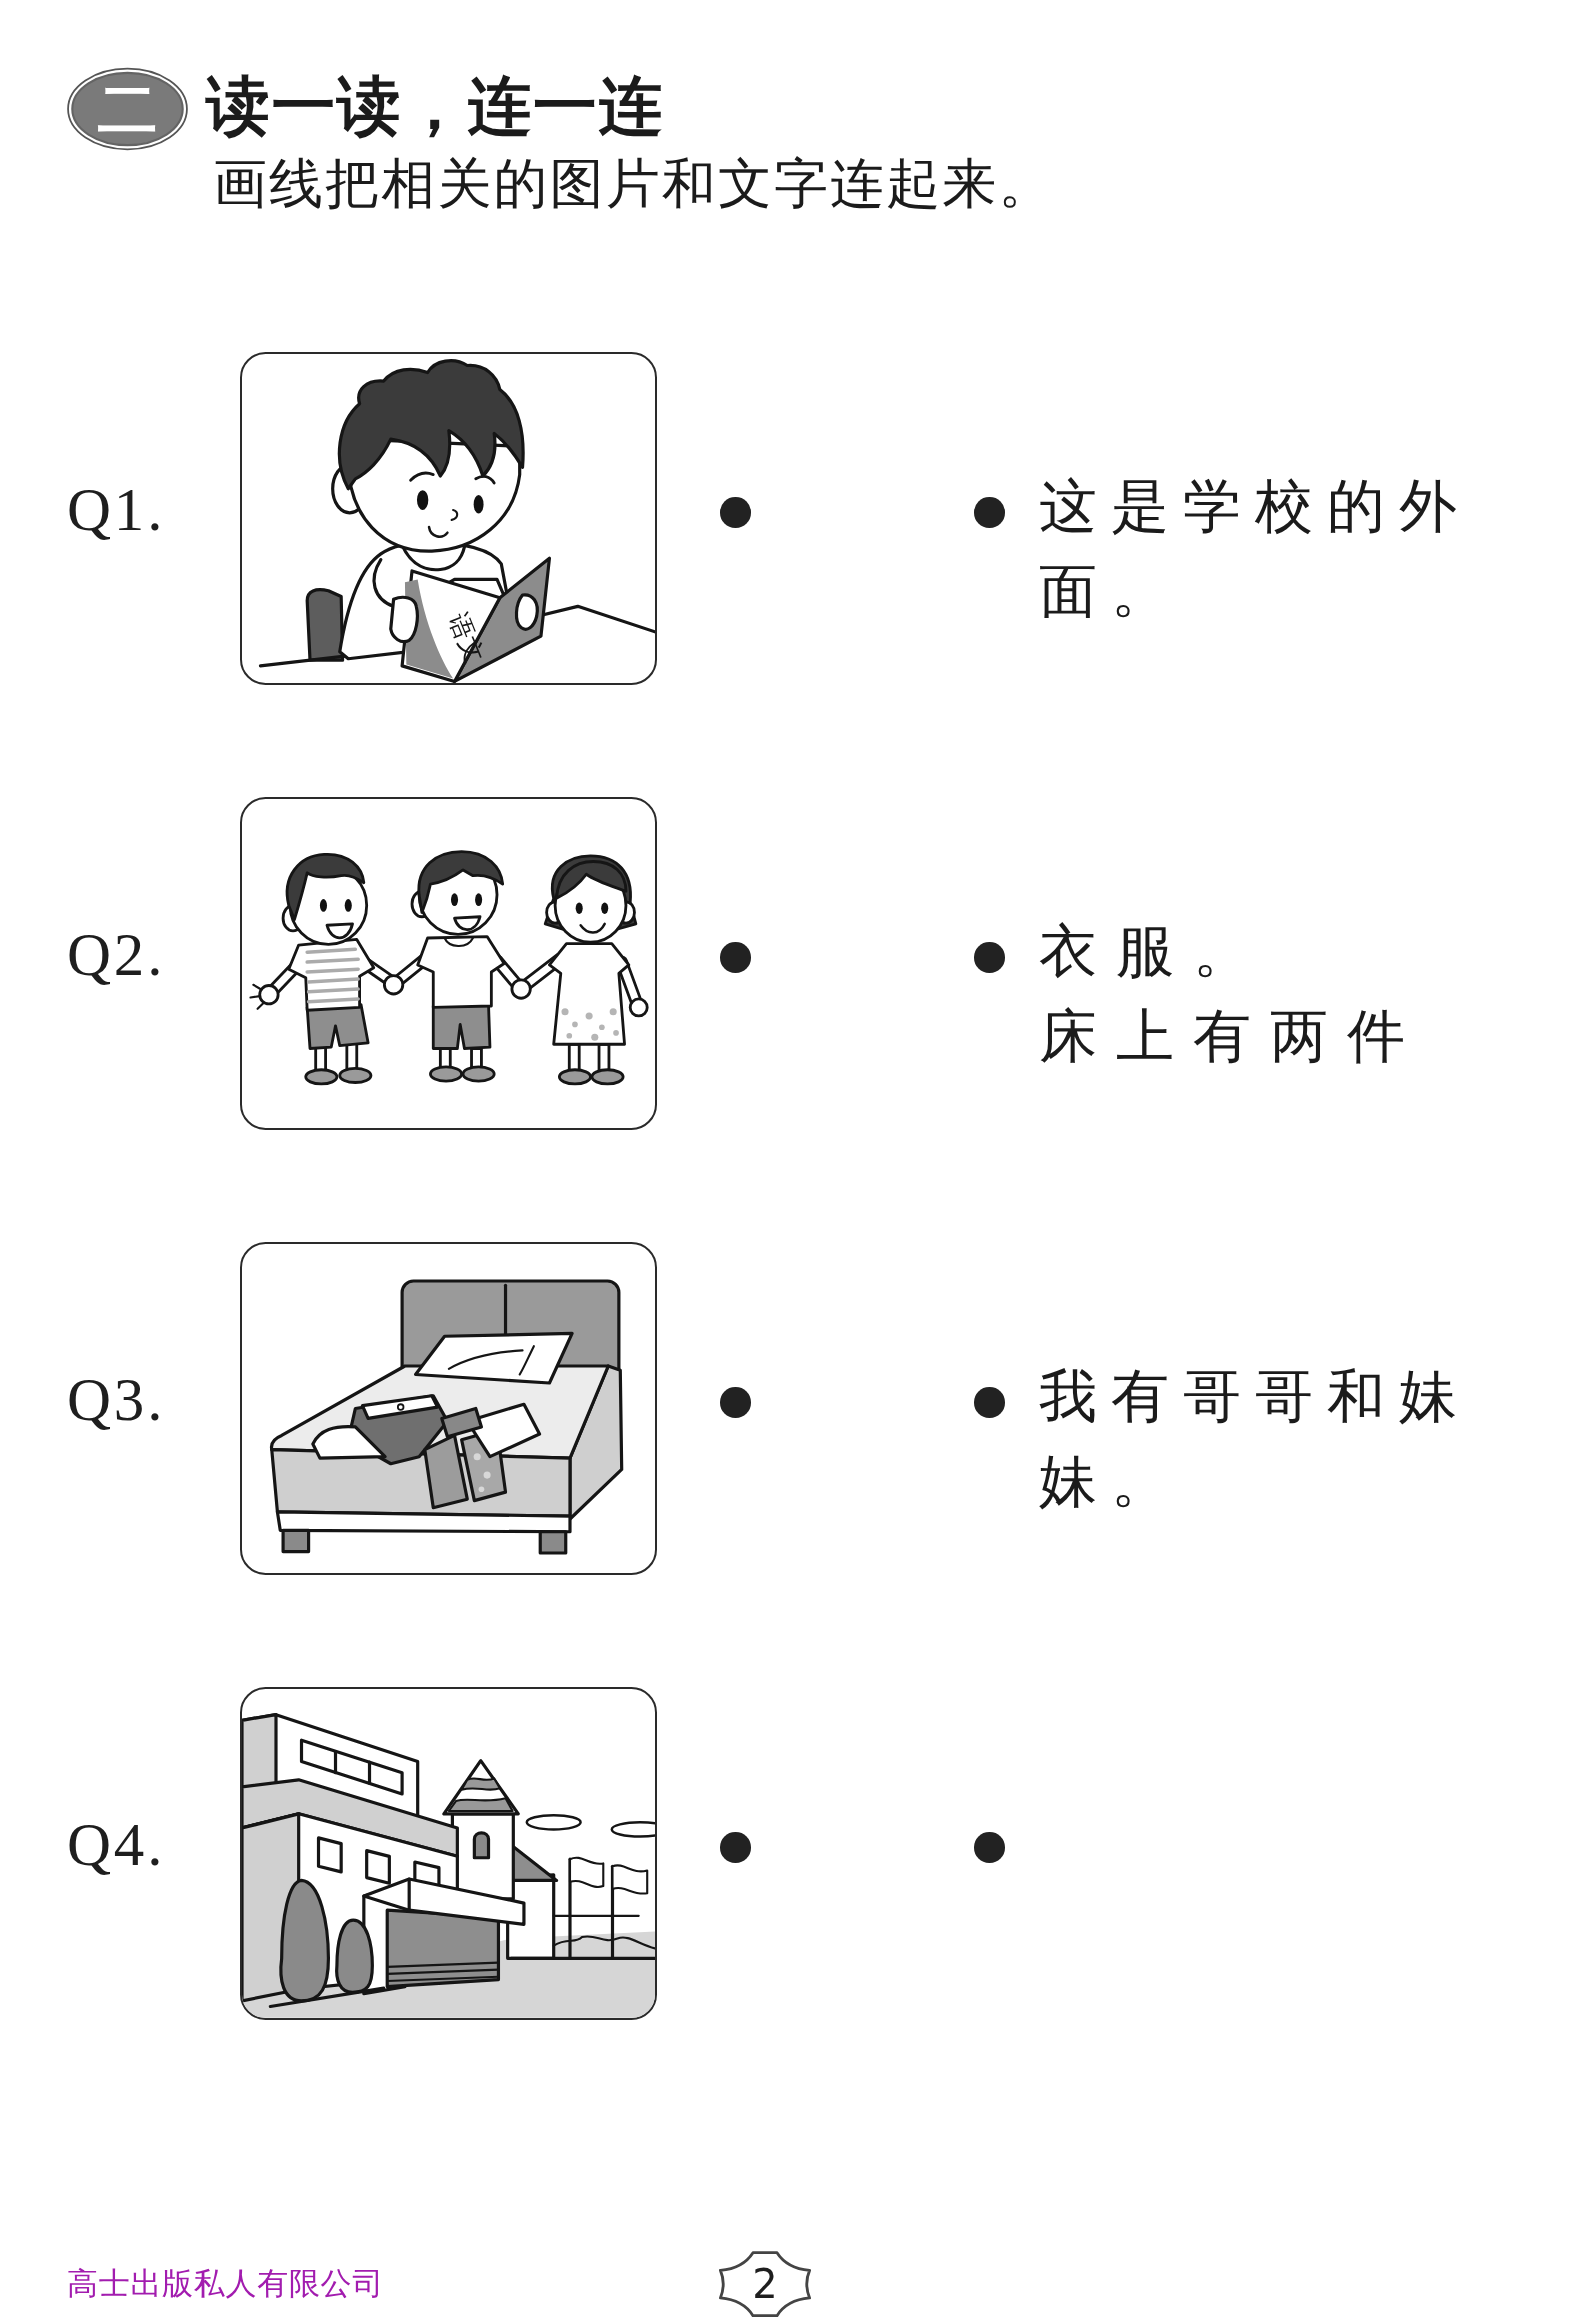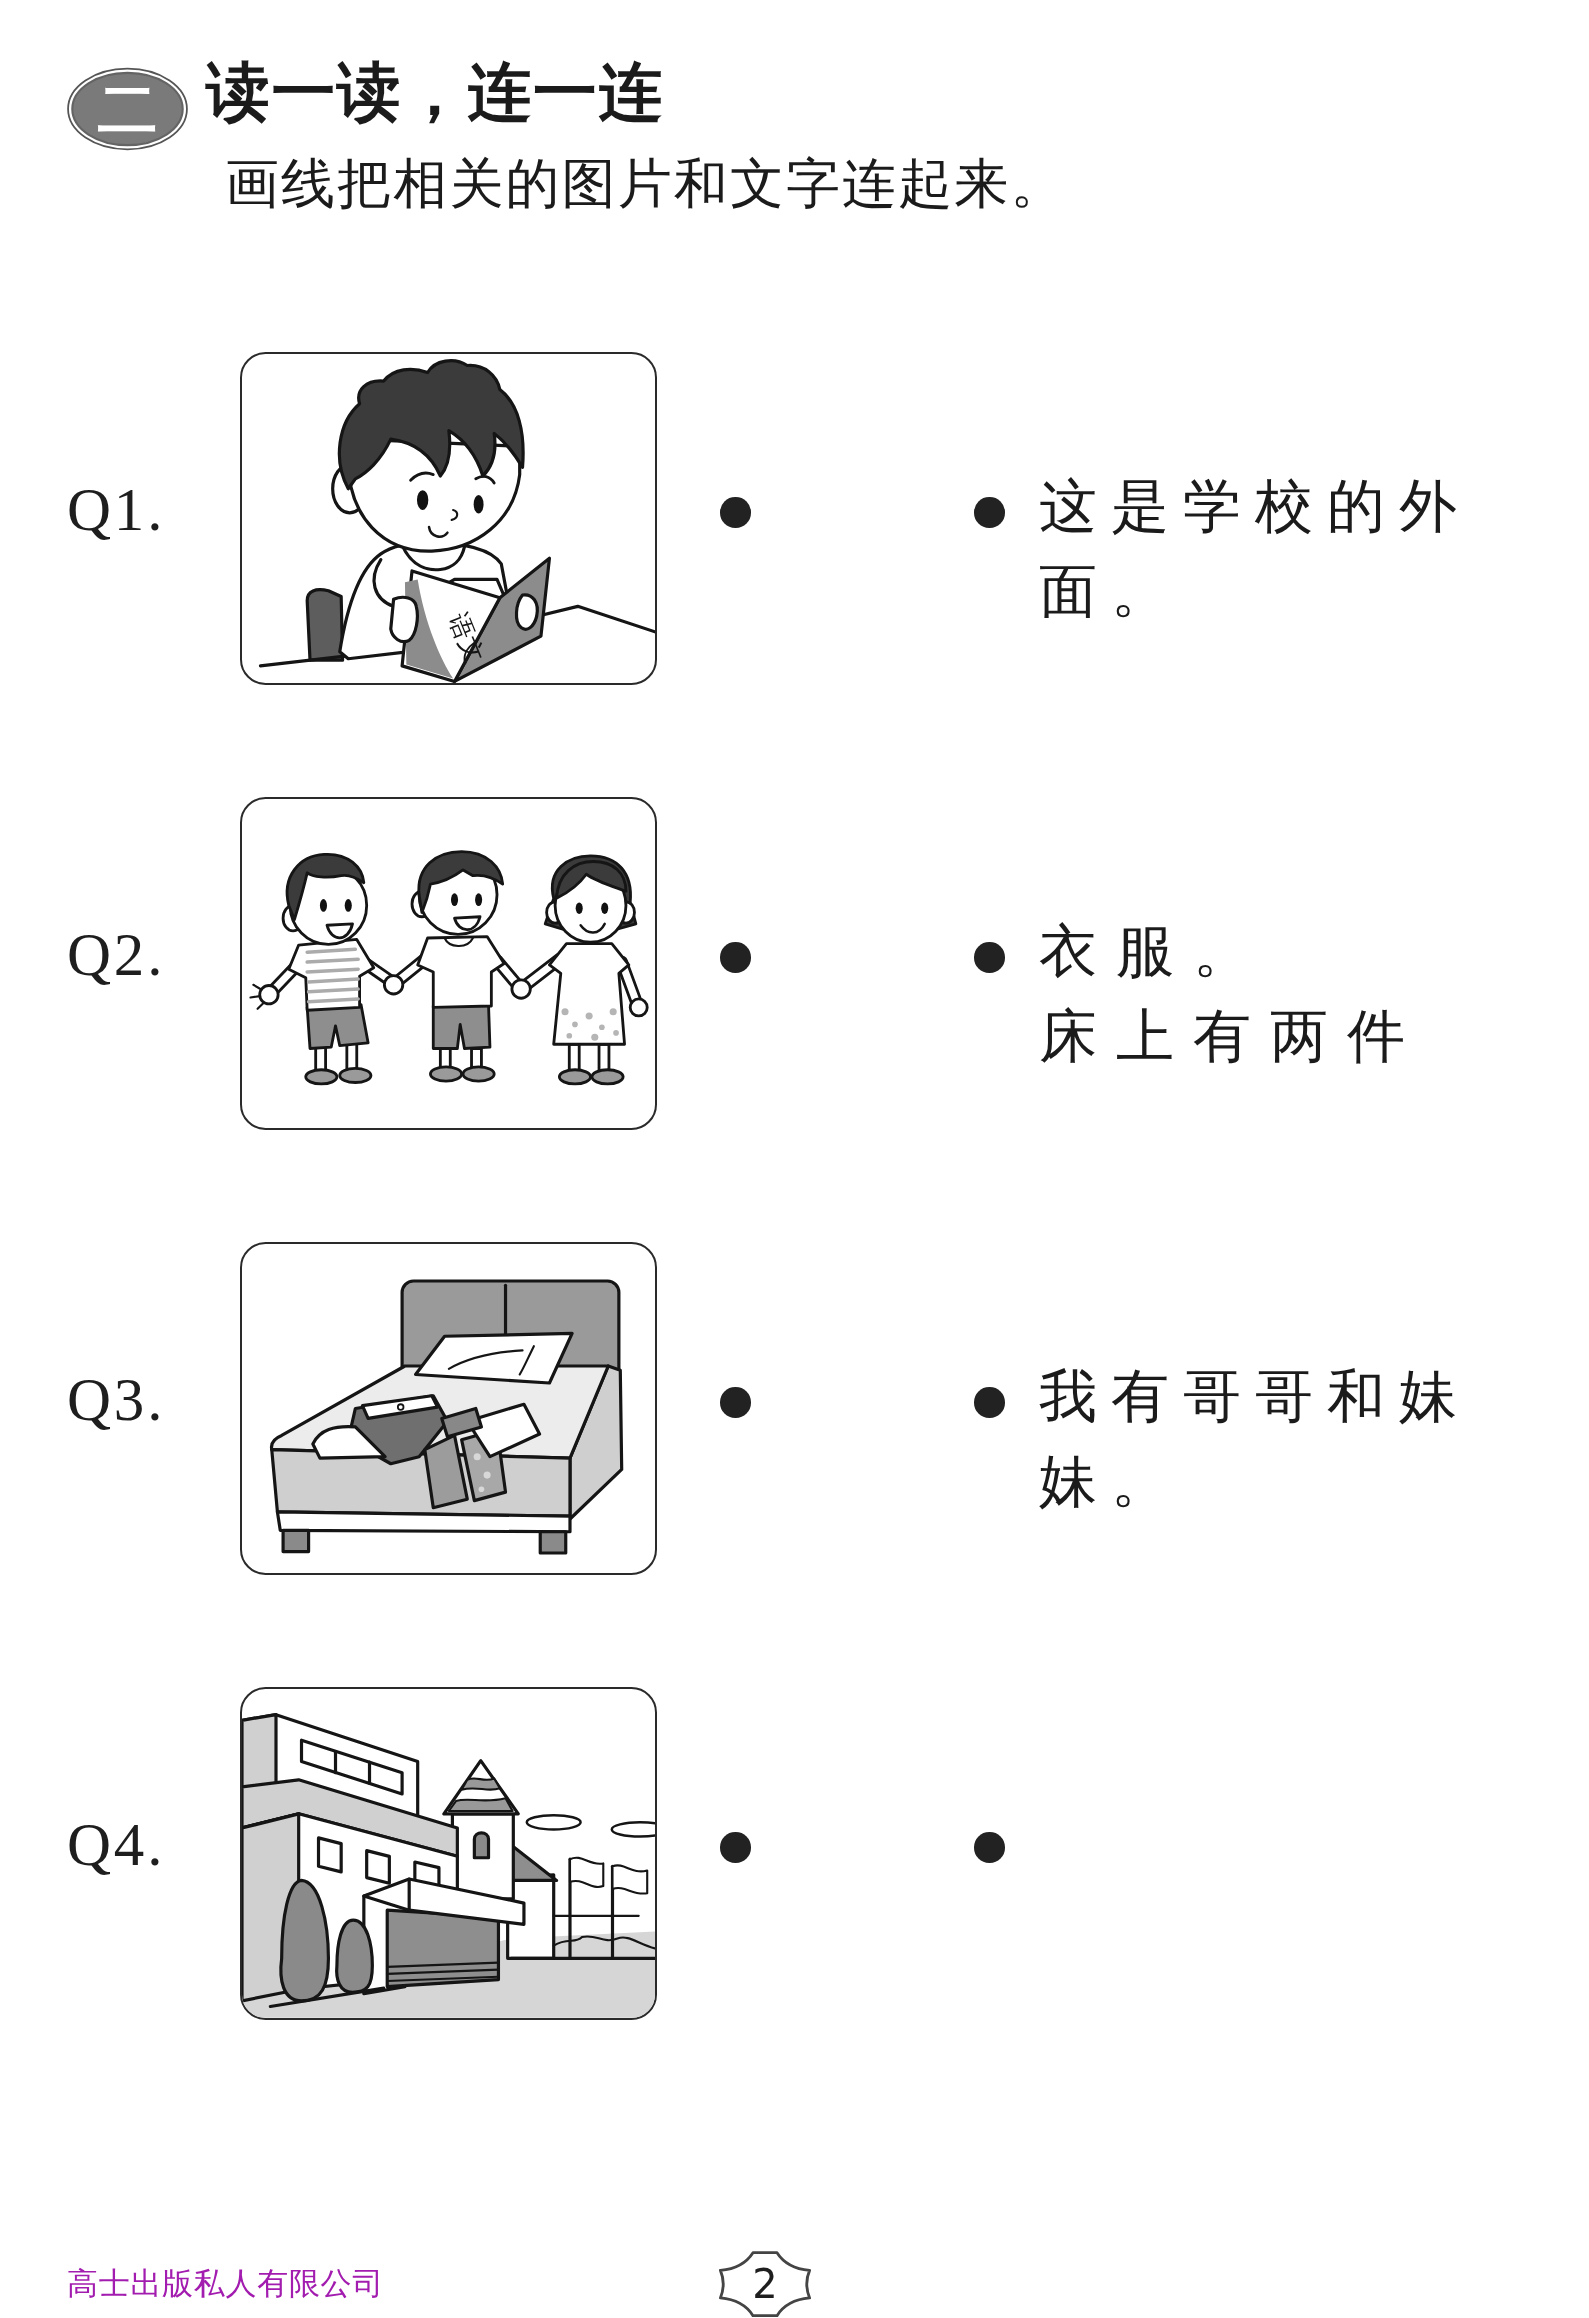--- a/index.html
+++ b/index.html
@@ -8,29 +8,28 @@
     font-family:"DejaVu Sans", sans-serif; color:#1e1e1e;
   }
   .section-badge { position:absolute; left:67px; top:67px; width:121px; height:84px; }
   .section-badge svg { position:absolute; left:0; top:0; width:121px; height:84px; }
   .section-badge .badge-num {
     position:absolute; left:0; top:0; width:121px; height:84px; line-height:84px;
     text-align:center; color:#ffffff; font-size:60px; font-weight:bold;
     font-family:"DejaVu Sans", sans-serif;
   }
   .section-title {
-    position:absolute; left:206px; top:57px; font-size:64px; line-height:71px;
+    position:absolute; left:206px; top:71px; font-size:64px; line-height:71px;
     font-weight:bold; letter-spacing:1.4px; color:#1b1b1b; white-space:nowrap;
     font-family:"DejaVu Sans", sans-serif;
   }
   .section-instruction {
     position:absolute; left:213px; top:152px; font-size:54px; line-height:64px;
     letter-spacing:2.1px; color:#1b1b1b; white-space:nowrap;
     font-family:"DejaVu Serif", serif;
-    margin-left:12px;
   }
   .row { position:absolute; left:0; width:1589px; height:333px; }
   .qlabel {
     position:absolute; left:67px; top:122px; height:71px; line-height:71px;
     font-size:61px; letter-spacing:2.8px; color:#1e1e1e;
     font-family:"Liberation Serif", serif;
   }
   .pic {
     position:absolute; left:240px; top:0; width:413px; height:329px;
     border:2.1px solid #2a2a2a; border-radius:25.5px; overflow:hidden; background:#ffffff;

